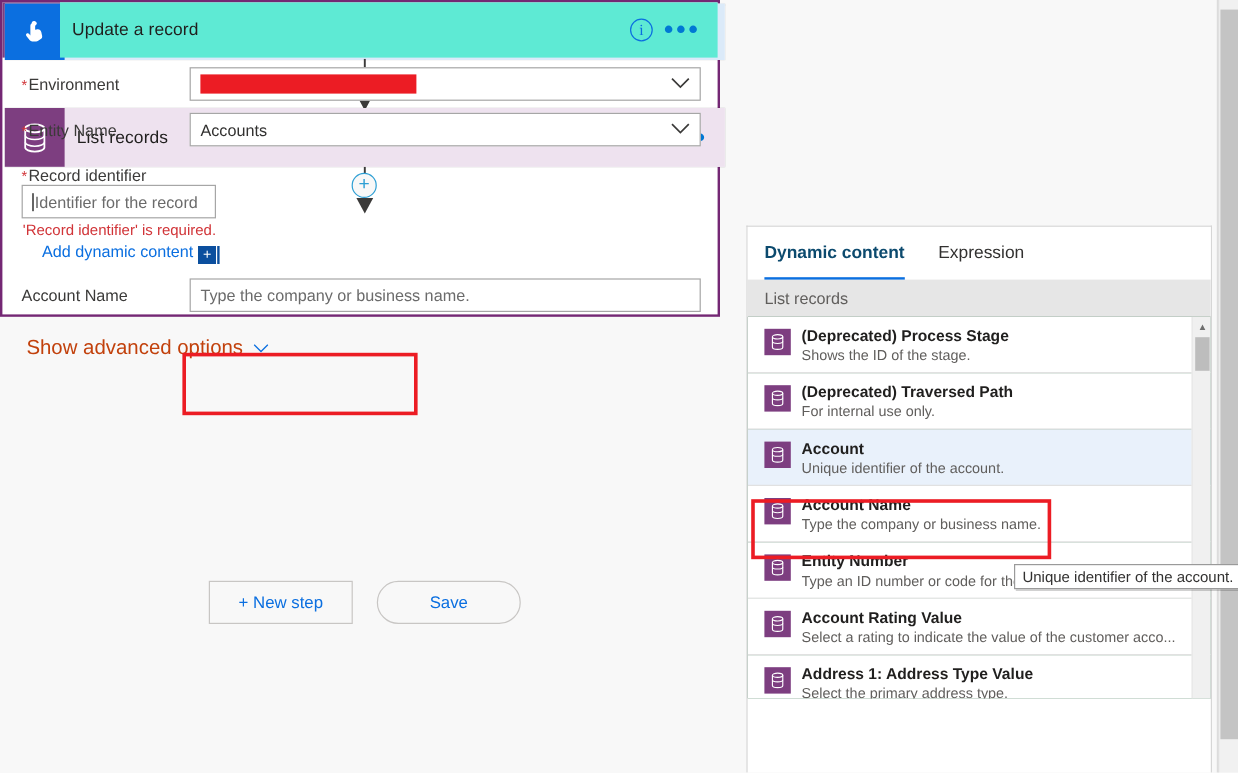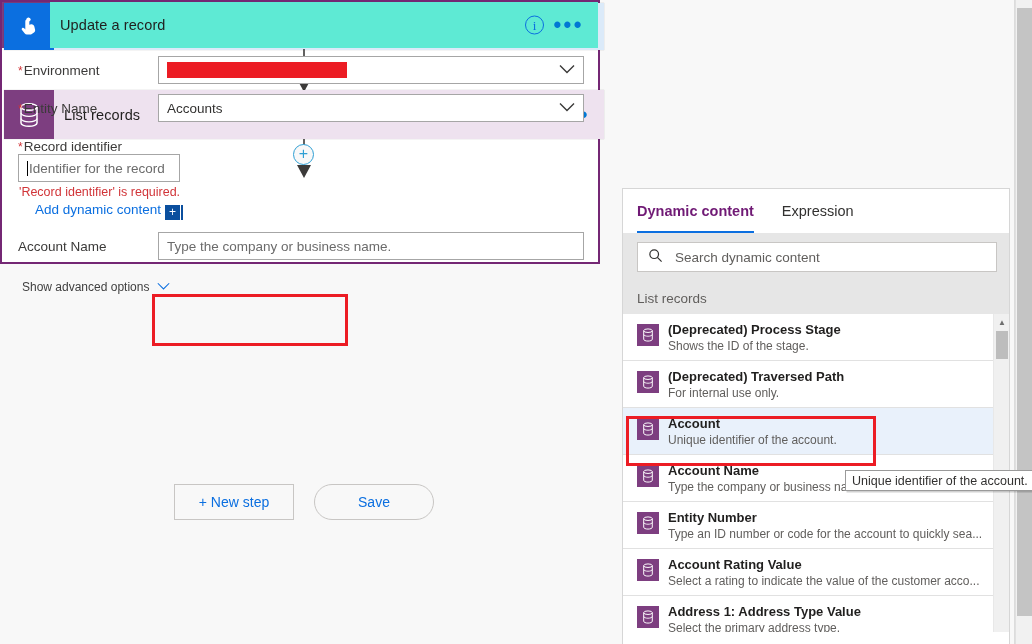--- a/index.html
+++ b/index.html
@@ -203,22 +203,22 @@
     position: relative;
   }
   .adc-plus::after {
     content: "";
     position: absolute;
     right: -3px; top: 0;
     width: 2px; height: 15px;
     background: #0b4f9e;
   }
   #show-adv {
-    font-size: 12px;
-    color: #404040;
+    font-size: 17px;
+    color: #c2410c;
     margin: 10px 0 0 4px;
     cursor: pointer;
     display: inline-block;
   }
 
   
   .conn { position: absolute; }
   .plus-node {
     position: absolute;
     left: 293px; top: 144px;
@@ -270,21 +270,21 @@
   .dyn-tab {
     font-size: 14.5px;
     color: #323130;
     margin-right: 28px;
     height: 44px;
     display: flex;
     align-items: center;
     cursor: pointer;
     position: relative;
   }
-  .dyn-tab.active { font-weight: bold; color: #701a75; }
+  .dyn-tab.active { font-weight: bold; color: #0c4a6e; }
   .dyn-tab.active::after {
     content: "";
     position: absolute;
     left: 0; right: 0; bottom: 0;
     height: 2.5px;
     background: #0b6fe0;
   }
   #dyn-search-wrap {
     background: #e6e6e6;
     padding: 9px 12px 11px 14px;
@@ -569,31 +569,20 @@
     <div class="flow-btn" id="btn-save">Save</div>
   </div>
 
   <div id="dyn-panel">
 
     <div id="dyn-tabs">
       <div class="dyn-tab active">Dynamic content</div>
       <div class="dyn-tab">Expression</div>
     </div>
 
-    <div id="dyn-search-wrap">
-      <div id="dyn-search">
-        <span>
-          <svg width="15" height="15" viewBox="0 0 16 16">
-            <circle cx="6.6" cy="6.6" r="4.6" fill="none" stroke="#323130" stroke-width="1.3"></circle>
-            <line x1="10" y1="10" x2="14.5" y2="14.5" stroke="#323130" stroke-width="1.3"></line>
-          </svg>
-        </span>
-        <span class="ph">Search dynamic content</span>
-      </div>
-    </div>
 
     <div id="dyn-group">List records</div>
 
     <div id="dyn-list">
 
       <div class="dyn-item">
         <div class="dyn-ico">
           <svg width="12" height="14" viewBox="0 0 22 26">
               <ellipse cx="11" cy="5" rx="8" ry="3.3" fill="none" stroke="#fff" stroke-width="1.8"></ellipse>
               <path d="M3 5v16c0 1.8 3.6 3.3 8 3.3s8-1.5 8-3.3V5" fill="none" stroke="#fff" stroke-width="1.8"></path>

